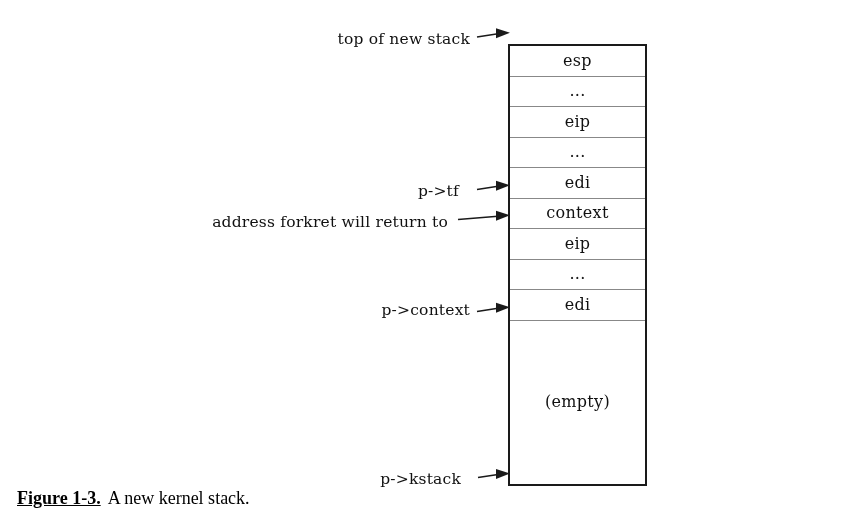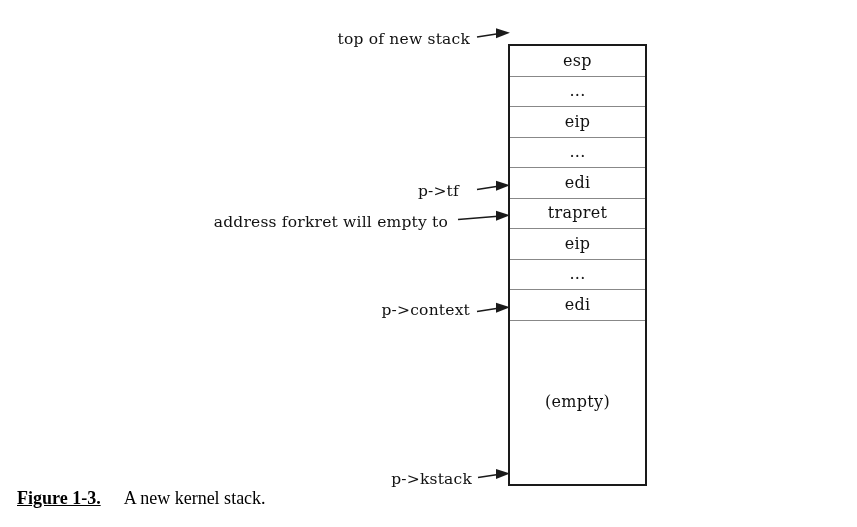--- a/index.html
+++ b/index.html
@@ -59,21 +59,21 @@
   .caption {
     position: absolute;
     left: 17px;
     top: 487px;
     font-family: "Liberation Serif", serif;
     font-size: 18px;
     line-height: 22px;
     color: #000000;
   }
   .caption .caption-label { font-weight: bold; text-decoration: underline; }
-  .caption .caption-text { margin-left: 23px; }
+  .caption .caption-text { margin-left: 7px; }
 </style>
 </head>
 <body>
 
 <div class="figure-canvas">
 
   <svg class="svg-overlay" viewBox="0 0 857 527" xmlns="http://www.w3.org/2000/svg">
     <g stroke="#1a1a1a" fill="#1a1a1a">
       <path d="M477,37 L498,33.8" stroke-width="1.6" fill="none"></path>
       <polygon points="510,32.8 496,28.3 496,38.3" stroke="none"></polygon>
@@ -95,30 +95,30 @@
       <polygon points="510,473.5 496,469 496,479" stroke="none"></polygon>
     </g>
   </svg>
 
   <div class="stack-box">
     <div class="stack-cell">esp</div>
     <div class="stack-cell">...</div>
     <div class="stack-cell">eip</div>
     <div class="stack-cell">...</div>
     <div class="stack-cell">edi</div>
-    <div class="stack-cell">trapret</div>
+    <div class="stack-cell">context</div>
     <div class="stack-cell">eip</div>
     <div class="stack-cell">...</div>
     <div class="stack-cell">edi</div>
     <div class="stack-cell empty">(empty)</div>
   </div>
 
   <div class="annotation-label" style="right:387px; top:17px;">top of new stack</div>
   <div class="annotation-label" style="right:398px; top:169px;">p-&gt;tf</div>
-  <div class="annotation-label" style="right:409px; top:200px;">address forkret will empty to</div>
+  <div class="annotation-label" style="right:409px; top:200px;">address forkret will return to</div>
   <div class="annotation-label" style="right:387px; top:288px;">p-&gt;context</div>
-  <div class="annotation-label" style="right:385px; top:457px;">p-&gt;kstack</div>
+  <div class="annotation-label" style="right:396px; top:457px;">p-&gt;kstack</div>
 
   <div class="caption">
     <span class="caption-label">Figure 1-3.</span><span class="caption-text">A new kernel stack.</span>
   </div>
 
 </div>
 
 </body></html>

